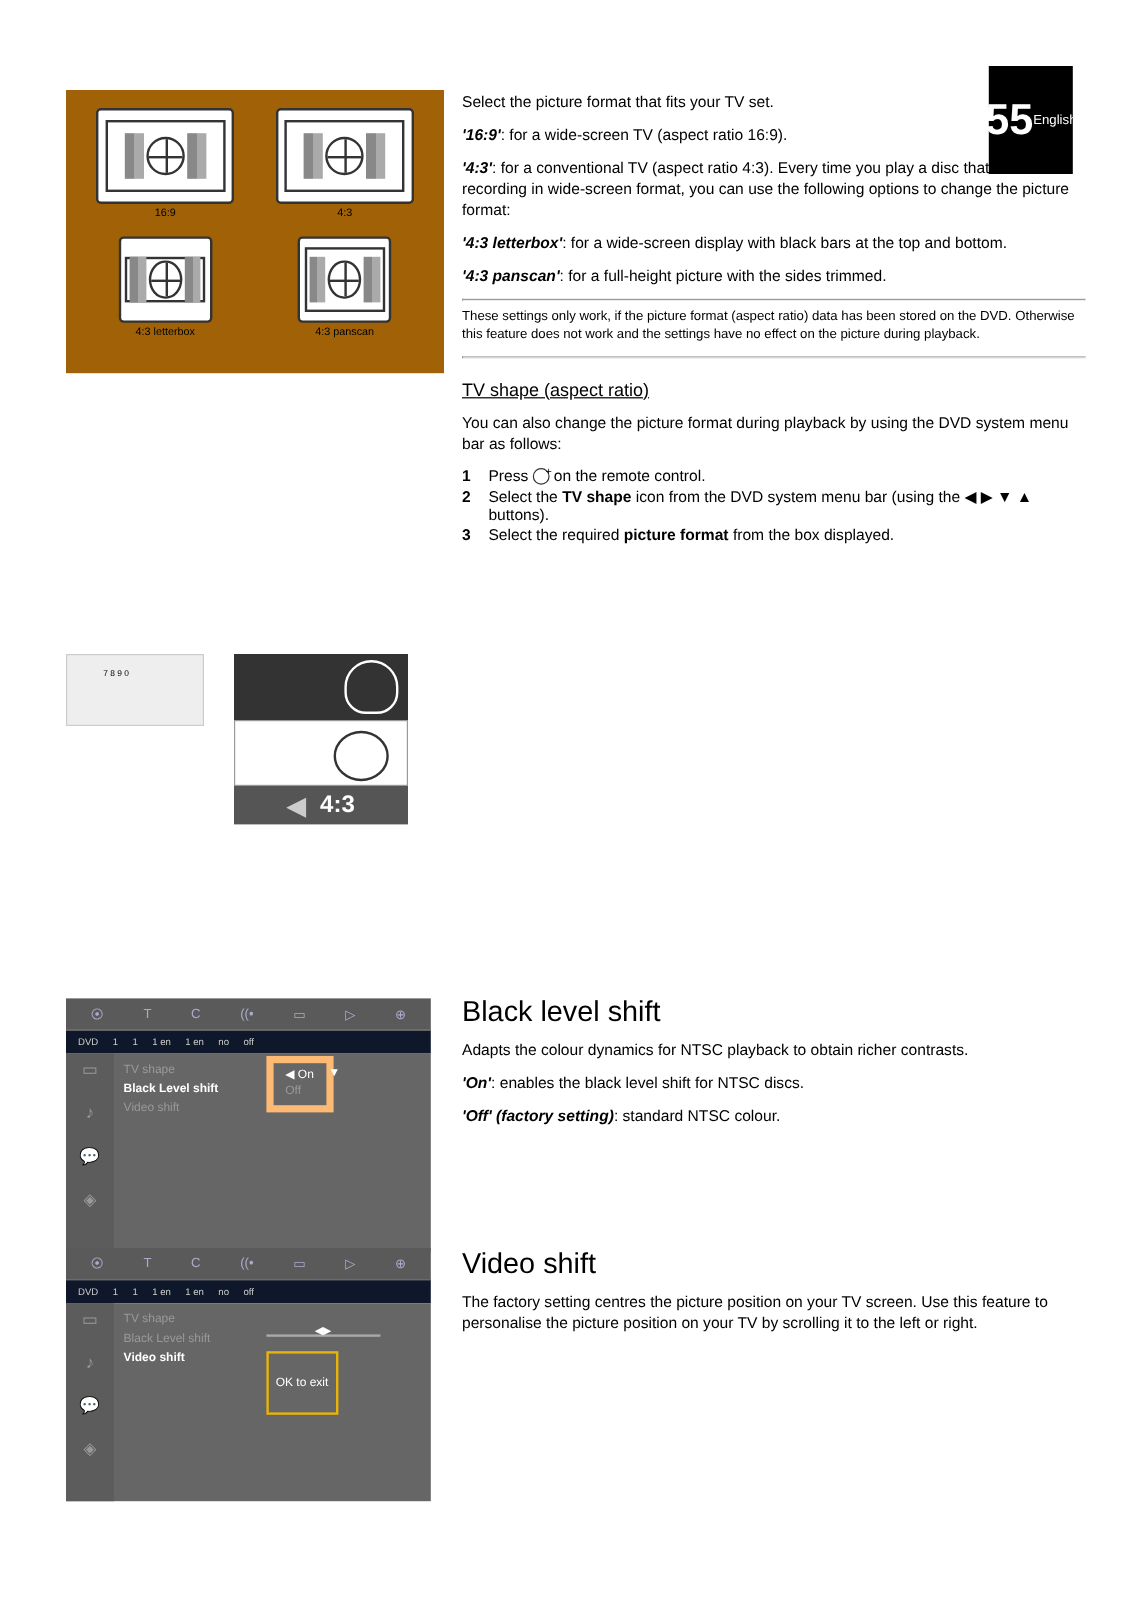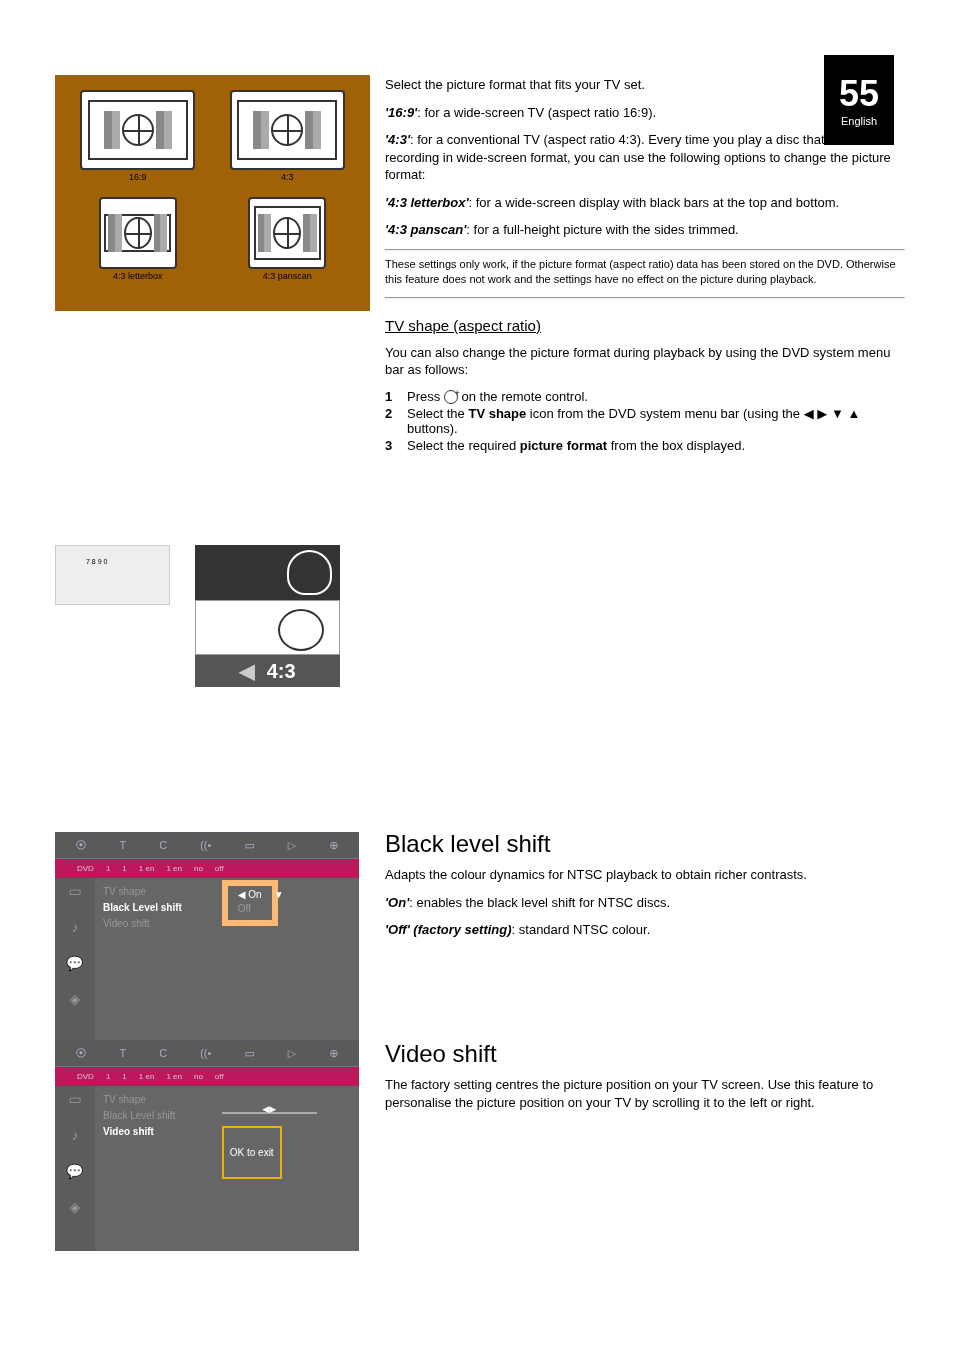--- a/index.html
+++ b/index.html
@@ -1,17 +1,17 @@
 <!DOCTYPE html>
 <html><head>
   <meta charset="utf-8">
   <style>
     * { margin: 0; padding: 0; box-sizing: border-box; }
     body { font-family: Arial, sans-serif; font-size: 13px; color: #000; background: #fff; width: 954px; height: 1351px; position: relative; }
-    .page-number { position: absolute; top: 55px; right: 60px; width: 70px; height: 90px; background: #000; color: #fff; display: flex; flex-direction: column; align-items: center; justify-content: center; }
+    .page-number { position: absolute; top: 55px; right: 60px; width: 70px; height: 90px; background: #000; color: #fff; display: flex; align-items: center; justify-content: center; }
     .page-number .big { font-size: 36px; font-weight: bold; }
     .page-number .small { font-size: 11px; }
     .left-col { position: absolute; left: 55px; width: 315px; }
     .right-col { position: absolute; left: 385px; width: 520px; }
     .tv-diagram-box { background: #a16207; padding: 15px 8px; top: 75px; }
     .tv-row { display: flex; justify-content: space-around; margin-bottom: 15px; }
     .tv-icon { width: 115px; height: 80px; border: 2px solid #333; border-radius: 4px; background: #fff; display: flex; align-items: center; justify-content: center; position: relative; }
     .tv-icon.small-tv { width: 78px; height: 72px; }
     .tv-inner { border: 2px solid #333; width: 90%; height: 80%; display: flex; align-items: center; justify-content: center; }
     .bball { width: 32px; height: 32px; border: 2px solid #333; border-radius: 50%; position: relative; }
@@ -28,21 +28,21 @@
     .zoom-preview .face-shape { width: 45px; height: 45px; border: 2px solid #fff; border-radius: 50% 50% 40% 40%; margin-right: 8px; }
     .zoom-preview .body { width: 100%; height: 55px; background: #fff; position: relative; border: 1px solid #999; }
     .zoom-preview .body::after { content: ''; position: absolute; right: 15px; top: 8px; width: 42px; height: 38px; border: 2px solid #333; border-radius: 50%; }
     .zoom-preview .aspect-bar { width: 100%; height: 32px; background: #555; color: #fff; display: flex; align-items: center; justify-content: center; font-size: 20px; font-weight: bold; }
     .zoom-preview .aspect-bar::before { content: '◀'; margin-right: 12px; color: #ccc; }
     .menu-screenshot { top: 832px; width: 304px; }
     .menu-screenshot.second { top: 1040px; }
     .menu-top { background: #5a5a5a; height: 26px; display: flex; align-items: center; padding: 0 4px; font-size: 8px; color: #ccc; }
     .menu-iconrow { display: flex; justify-content: space-around; width: 100%; align-items: center; }
     .menu-iconrow span { font-size: 11px; color: #aac; }
-    .menu-dvdrow { background: #be185d; height: 20px; display: flex; align-items: center; padding: 0 16px; font-size: 8px; color: #ccc; border-top: 1px solid #777; }
+    .menu-dvdrow { background: #0f172a; height: 20px; display: flex; align-items: center; padding: 0 4px; font-size: 8px; color: #ccc; border-top: 1px solid #777; }
     .menu-dvdrow span { margin: 0 6px; }
     .menu-body { background: #666; height: 165px; display: flex; }
     .menu-sidebar { width: 40px; background: #5c5c5c; display: flex; flex-direction: column; align-items: center; padding-top: 5px; gap: 20px; }
     .menu-sidebar span { color: #999; font-size: 14px; }
     .menu-content { flex: 1; padding: 8px; font-size: 10px; color: #999; }
     .menu-item { margin-bottom: 5px; }
     .menu-item.hl { color: #fff; font-weight: bold; }
     .menu-options { position: absolute; left: 48%; top: 2px; border: 6px solid #fdba74; padding: 3px 10px; }
     .menu-options .opt { margin-bottom: 3px; }
     .menu-options .sel::before { content: '◀ '; }

